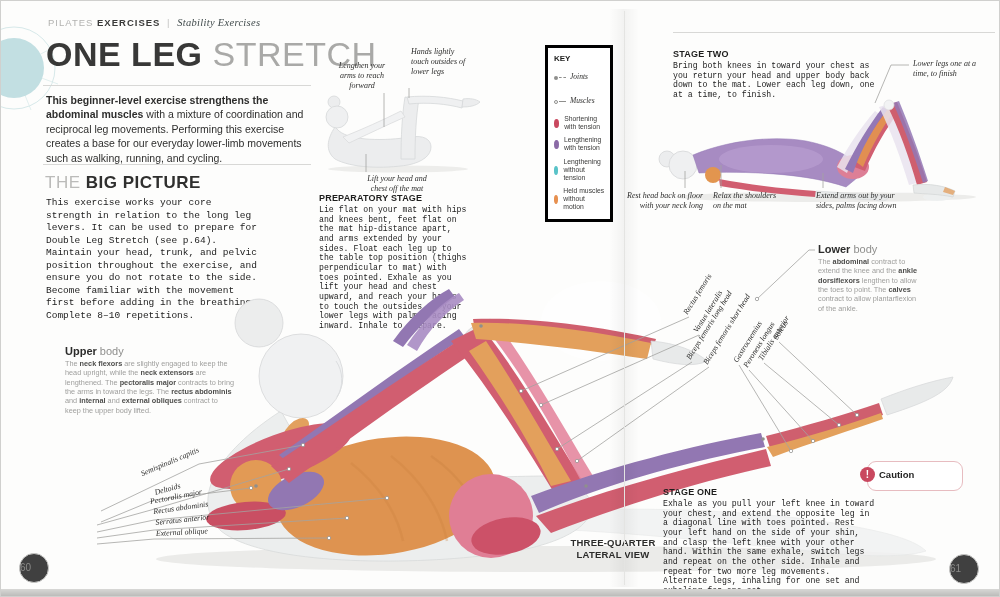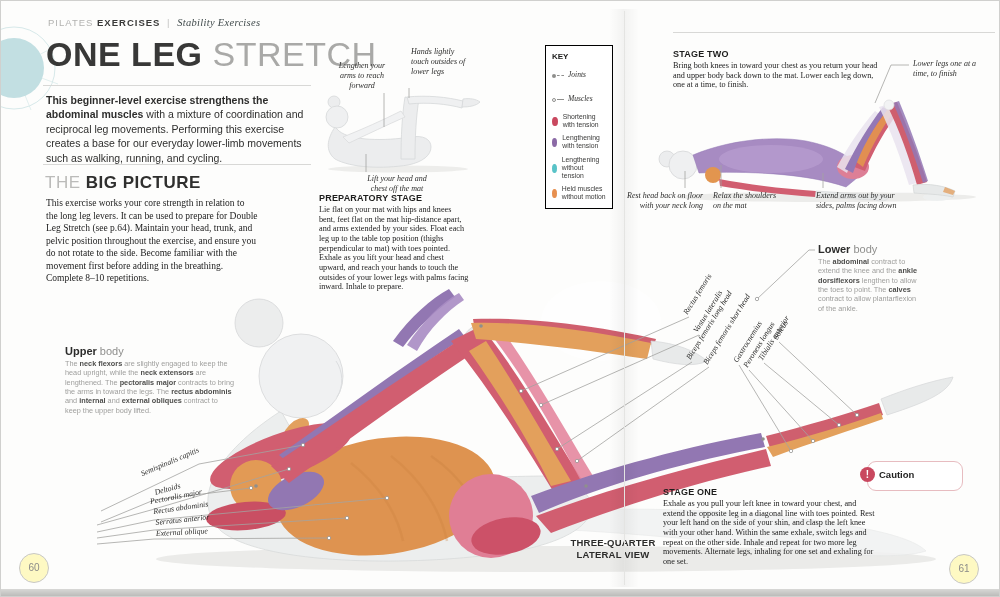--- a/index.html
+++ b/index.html
@@ -16,53 +16,53 @@
   .eyebrow .bd{color:#3a3a39;font-weight:bold;}
   .eyebrow .dv{color:#c4c4c2;font-weight:normal;padding:0 3px;}
   .eyebrow .it{font-family:"Liberation Serif",serif;font-style:italic;text-transform:none;
                letter-spacing:.3px;color:#414b4c;font-size:10.5px;}
   .title{font-size:34px;letter-spacing:.5px;color:#383837;font-weight:bold;white-space:nowrap;}
   .title .lt{color:#a9a9a7;font-weight:normal;}
   .intro{font-size:10.5px;line-height:1.38;color:#2e2e2d;}
   .intro .b{font-weight:bold;}
   .bp-head{font-size:17px;letter-spacing:.5px;color:#2f2f2e;font-weight:bold;white-space:nowrap;}
   .bp-head .lt{color:#bbbbb9;font-weight:normal;}
-  .serifbody{font-family:Liberation Serif, serif;color:#222;}
+  .serifbody{font-family:Liberation Mono, monospace;color:#222;}
   .bp-body{font-size:9.5px;line-height:1.32;}
   .stage-head{font-size:9px;font-weight:bold;color:#1d1d1c;letter-spacing:.2px;margin-bottom:2px;}
   .stage-body{font-size:8.2px;line-height:1.18;}
   .figlabel{font-family:"Liberation Serif",serif;font-style:italic;font-size:8px;line-height:1.25;color:#2c2c2b;}
   .note-title{font-size:11px;color:#2c2c2b;font-weight:bold;}
   .note-title .lt{color:#8f8f8d;font-weight:normal;}
   .note-body{font-size:7.3px;line-height:1.28;color:#9e9e9c;margin-top:2px;}
   .note-body .b{font-weight:bold;color:#4e4e4c;}
   .muslabel{font-family:"Liberation Serif",serif;font-style:italic;font-size:7.8px;color:#2b2b2a;
             white-space:nowrap;transform-origin:0 100%;}
   .keybox{position:absolute;left:544px;top:44px;width:68px;box-sizing:border-box;background:#fff;
-          border:1px solid #000000;padding:6px 5px 7px 6px;}
+          border:3px solid #000000;padding:6px 5px 7px 6px;}
   .keybox .kh{font-size:8px;font-weight:bold;color:#1d1d1c;margin-bottom:4px;}
   .keyrow{display:flex;align-items:center;margin-bottom:5px;}
   .keyrow .sym{flex:0 0 16px;padding-top:1px;}
   .keyrow .lb{font-family:"Liberation Serif",serif;font-style:italic;font-size:7.5px;color:#2c2c2b;}
   .keyrow .dlb{font-size:6.8px;line-height:1.2;color:#3a3a39;font-family:"Liberation Sans",sans-serif;font-style:normal;}
   .dot{width:9px;height:9px;border-radius:50%;display:inline-block;margin-right:5px;margin-top:1px;}
   .jsym{display:inline-block;width:4px;height:4px;border-radius:50%;background:#8f8f8d;vertical-align:middle;}
   .jdash{display:inline-block;width:7px;border-top:1px dashed #8f8f8d;vertical-align:middle;margin-left:1px;}
   .msym{display:inline-block;width:4px;height:4px;border-radius:50%;border:1px solid #8f8f8d;background:#fff;
         vertical-align:middle;box-sizing:border-box;}
   .mline{display:inline-block;width:7px;border-top:1px solid #8f8f8d;vertical-align:middle;margin-left:1px;}
   .viewlabel{font-size:9.5px;font-weight:bold;color:#2b2b2a;text-align:center;line-height:1.3;letter-spacing:.2px;}
   .caution{position:absolute;left:866px;top:460px;width:96px;box-sizing:border-box;border:1.5px solid #e7bcc0;
            border-radius:9px;padding:7px 7px 8px 11px;background:#fff;}
   .caution .ct{font-size:9.5px;font-weight:bold;color:#1f1f1e;margin-bottom:2px;}
   .caution .cb{font-size:7.2px;line-height:1.3;color:#9e9e9c;}
   .caution .cicon{position:absolute;left:-8px;top:5px;width:15px;height:15px;border-radius:50%;background:#c9485f;
                   color:#fff;font-size:10px;font-weight:bold;text-align:center;line-height:15px;}
   .pagenum{position:absolute;width:28px;height:28px;border:1px solid #c8c8c6;border-radius:50%;
-           font-size:10px;color:#8b8b89;text-align:center;line-height:28px;background:#fef9c3;}
+           font-size:10px;color:#8b8b89;line-height:28px;background:#404040;}
   .ctr{text-align:center;}
   .rgt{text-align:right;}
   svg{display:block;}
 </style>
 </head>
 <body>
 
 <div class="canvas">
 
   <svg class="abs" style="left:0;top:25px;" width="62" height="86" viewBox="0 0 62 86">

